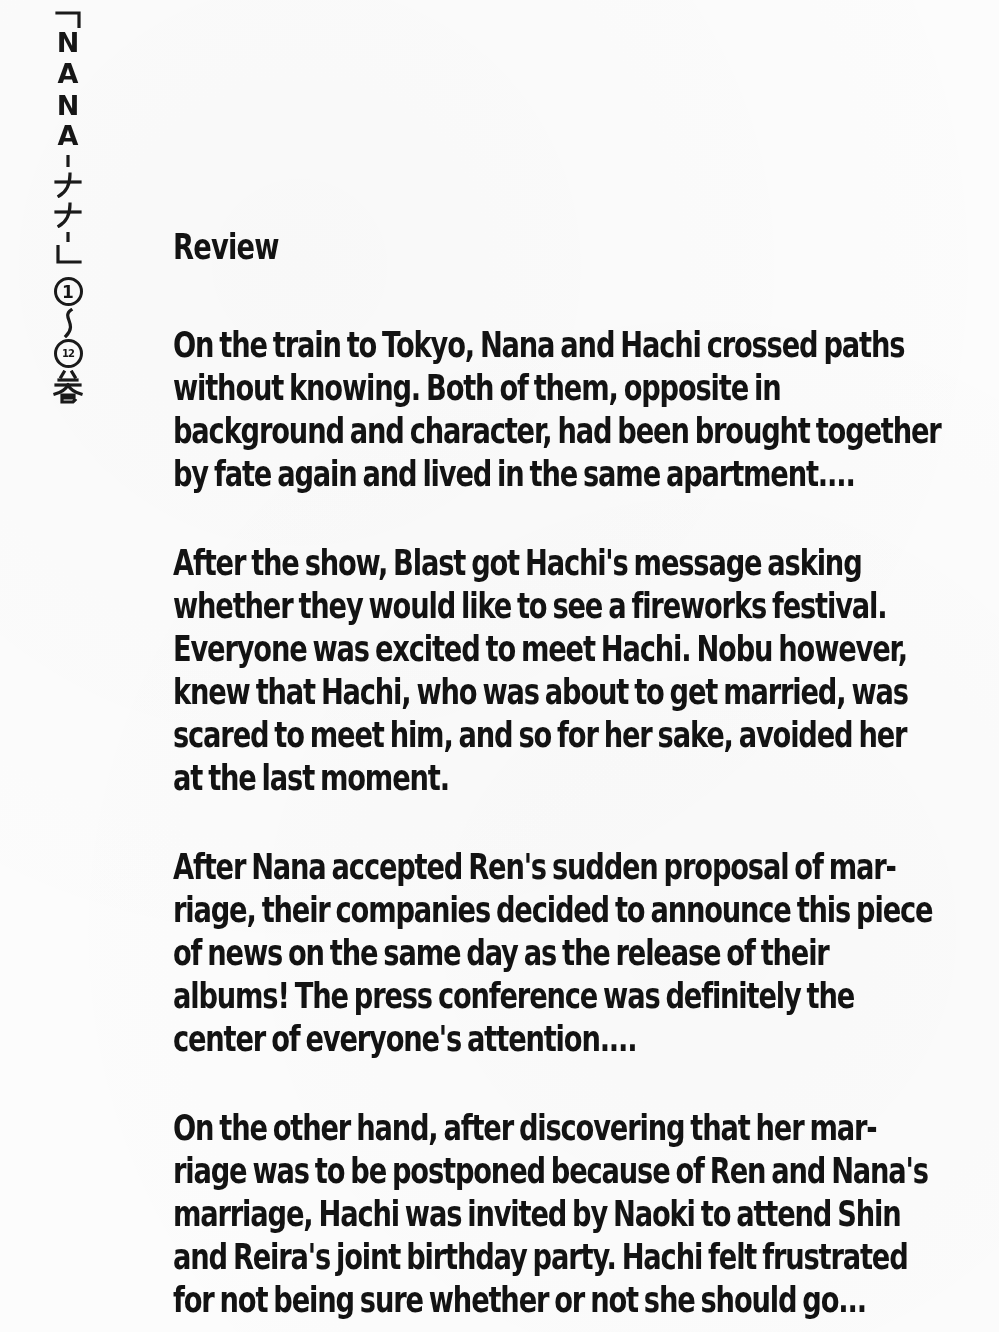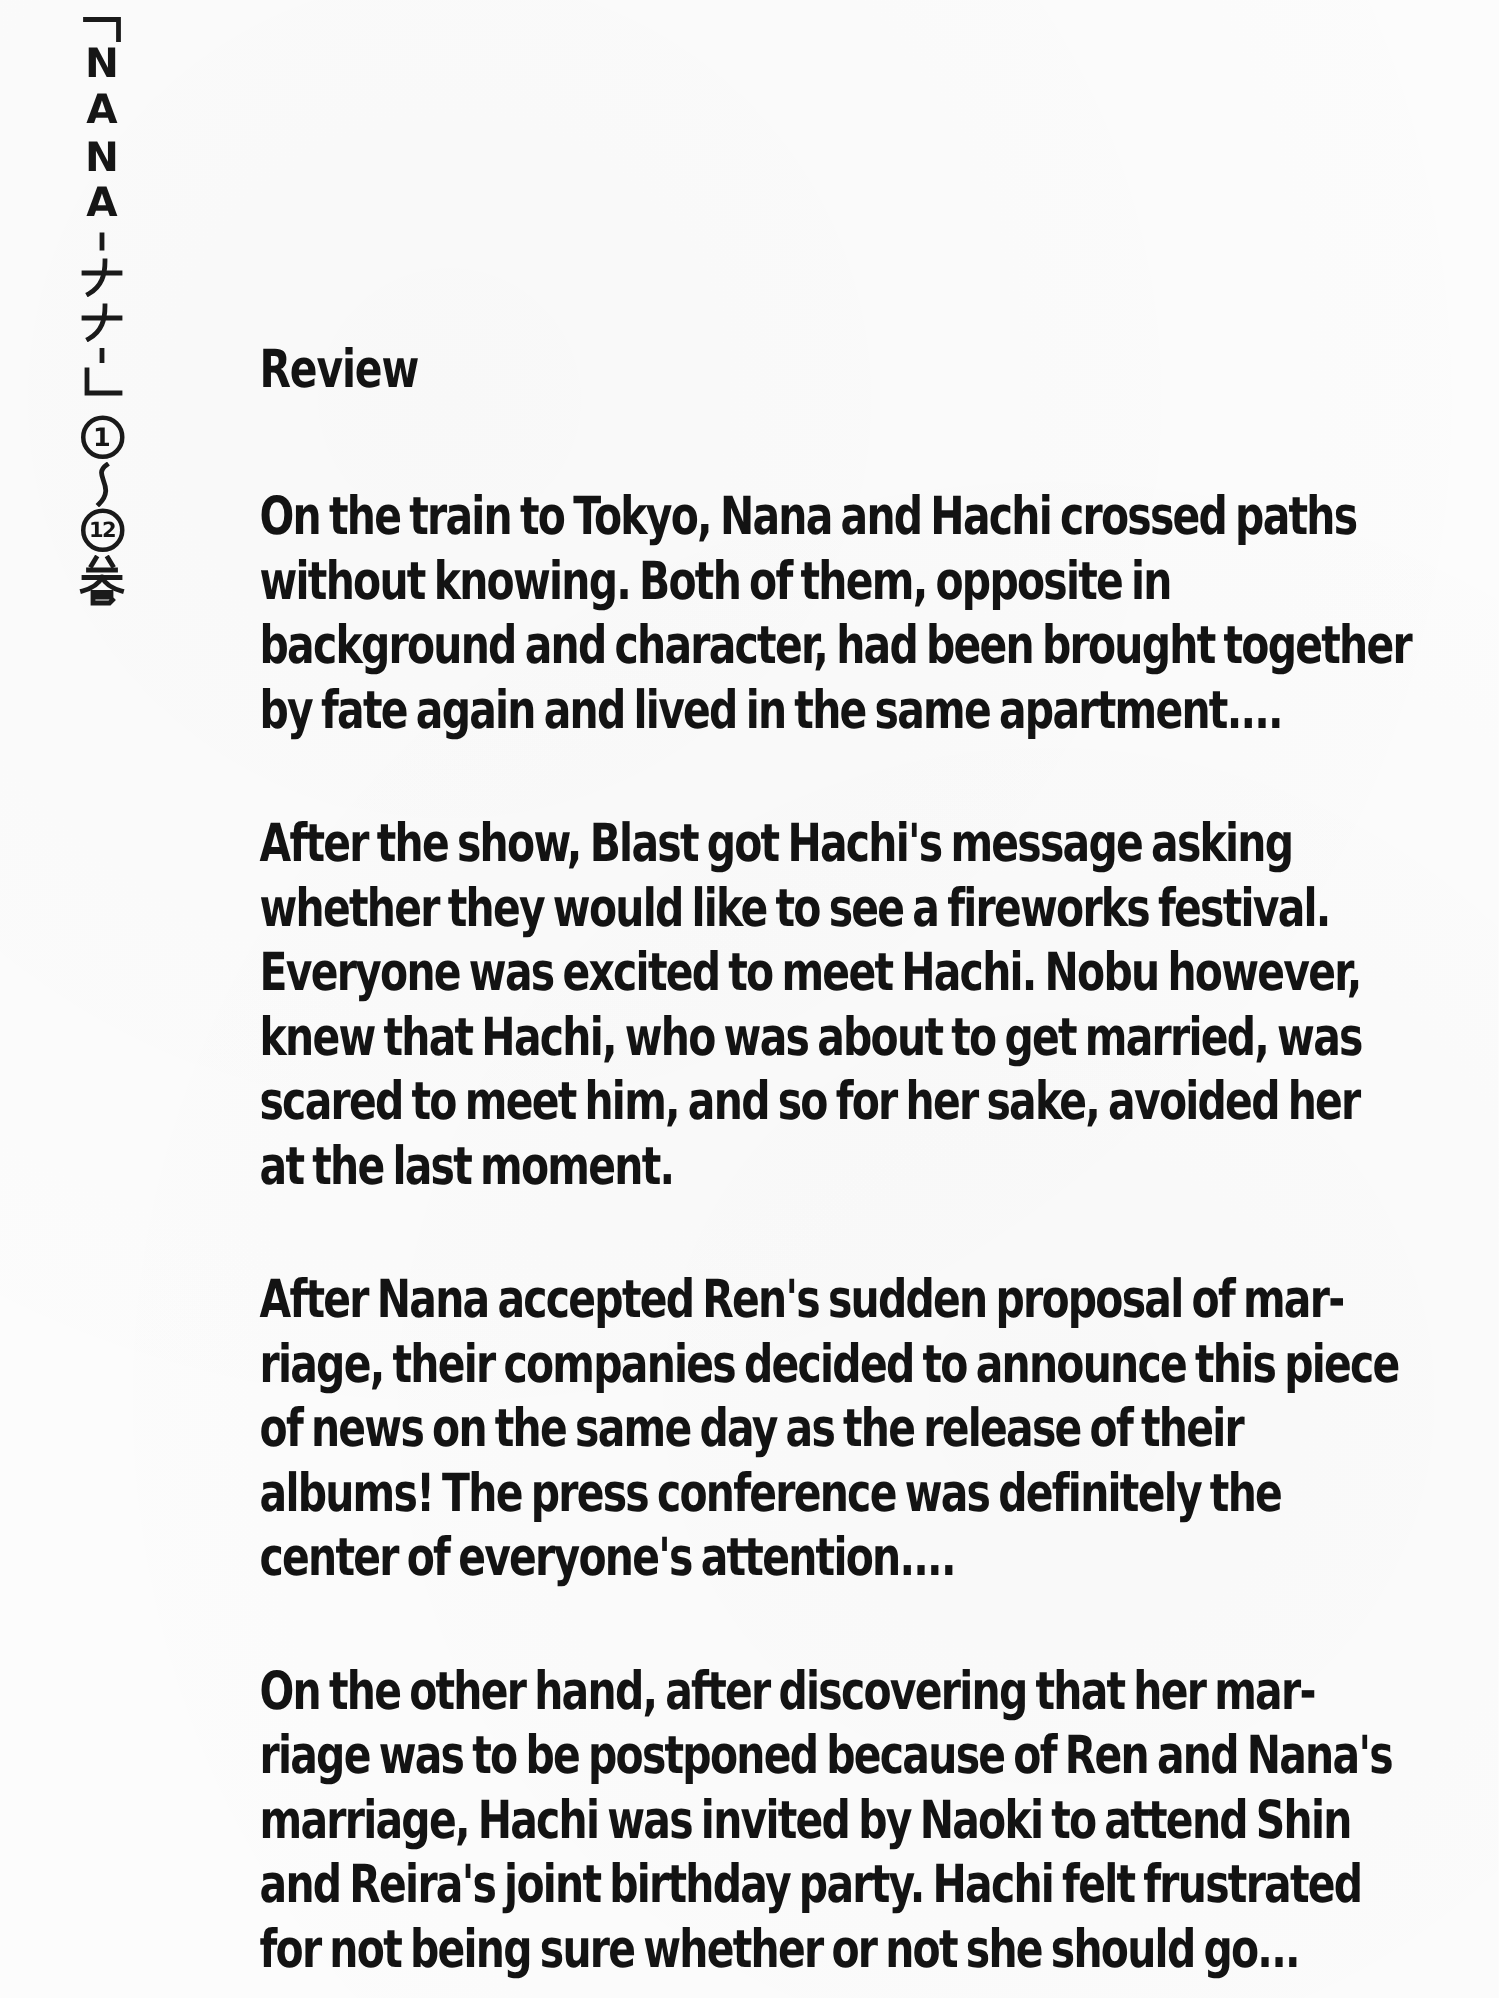--- a/index.html
+++ b/index.html
@@ -55,21 +55,21 @@
     border: 3px solid #1a1a1a;
     border-radius: 50%;
     display: flex;
     align-items: center;
     justify-content: center;
     font-weight: bold;
     color: #161616;
     background: transparent;
   }
   .v-circle.one   { font-size: 17px; }
-  .v-circle.twelve{ font-size: 14px; letter-spacing: -1px; justify-content: center; }
+  .v-circle.twelve{ font-size: 10px; letter-spacing: -1px; justify-content: center; }
 
   .mt4  { margin-top: 4px; }
   .mt9  { margin-top: 9px; }
   .mt10 { margin-top: 10px; }
   .mt8  { margin-top: 8px; }
   .mt5  { margin-top: 5px; }
   .mt3  { margin-top: 3px; }
   .mt12 { margin-top: 12px; }
   .mt2  { margin-top: 2px; }
   .mt1  { margin-top: 1px; }

